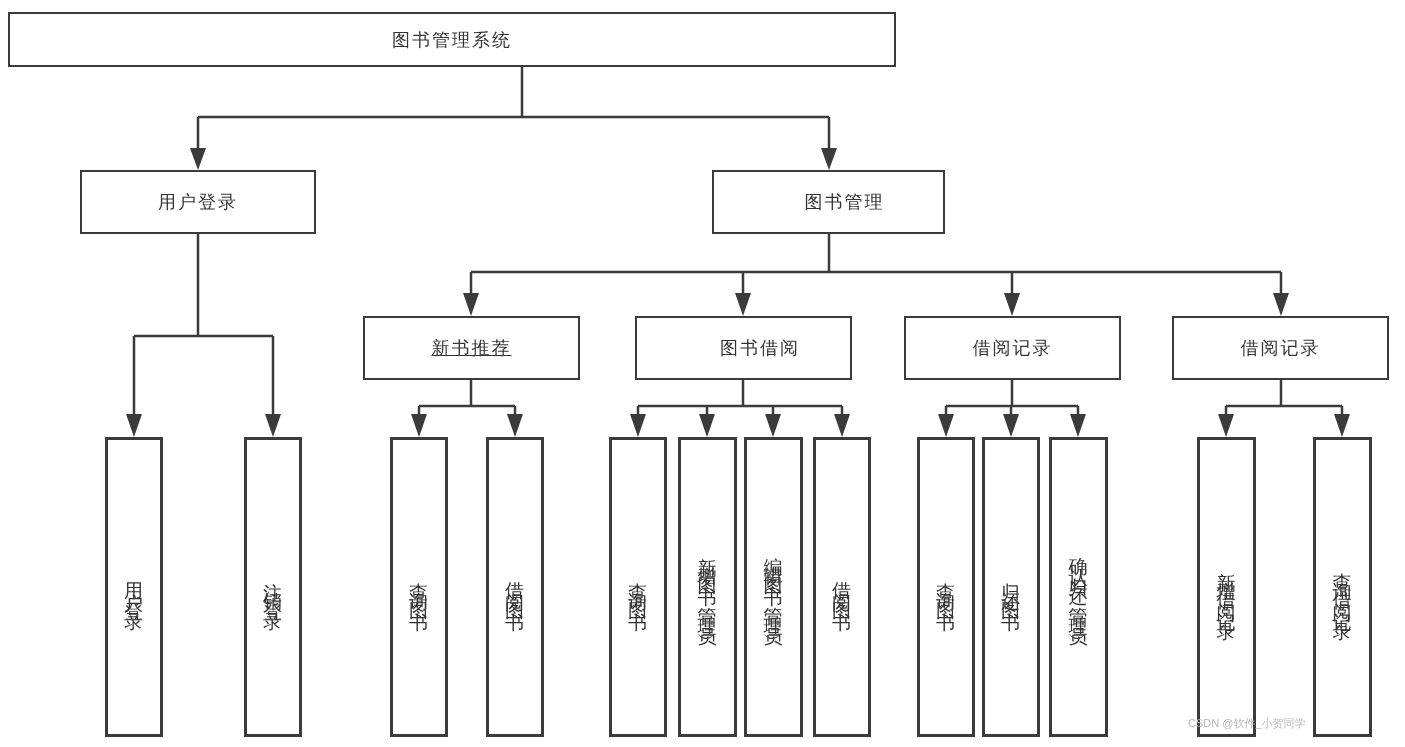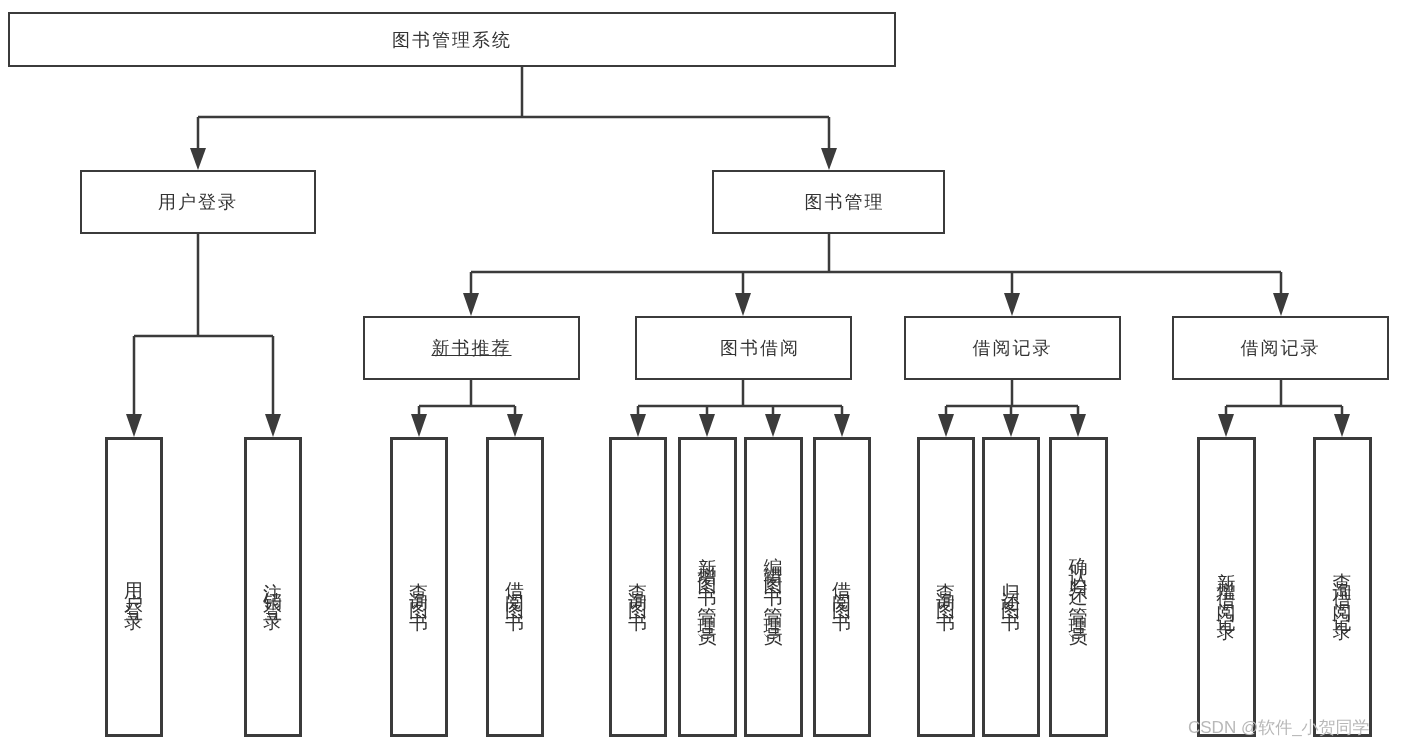--- a/index.html
+++ b/index.html
@@ -49,21 +49,21 @@
   }
   .node.leaf span {
     writing-mode: vertical-lr;
     font-size: 19px;
     letter-spacing: 10px;
     line-height: 1;
   }
   .watermark {
     position: absolute;
     color: var(--watermark, #b8b8b8);
-    font-size: 17px;
+    font-size: 11px;
     white-space: nowrap;
     z-index: 5;
   }
 </style>
 </head>
 <body>
 
 <div class="canvas">
 
   <svg class="wires" viewBox="0 0 1405 747" aria-hidden="true">

